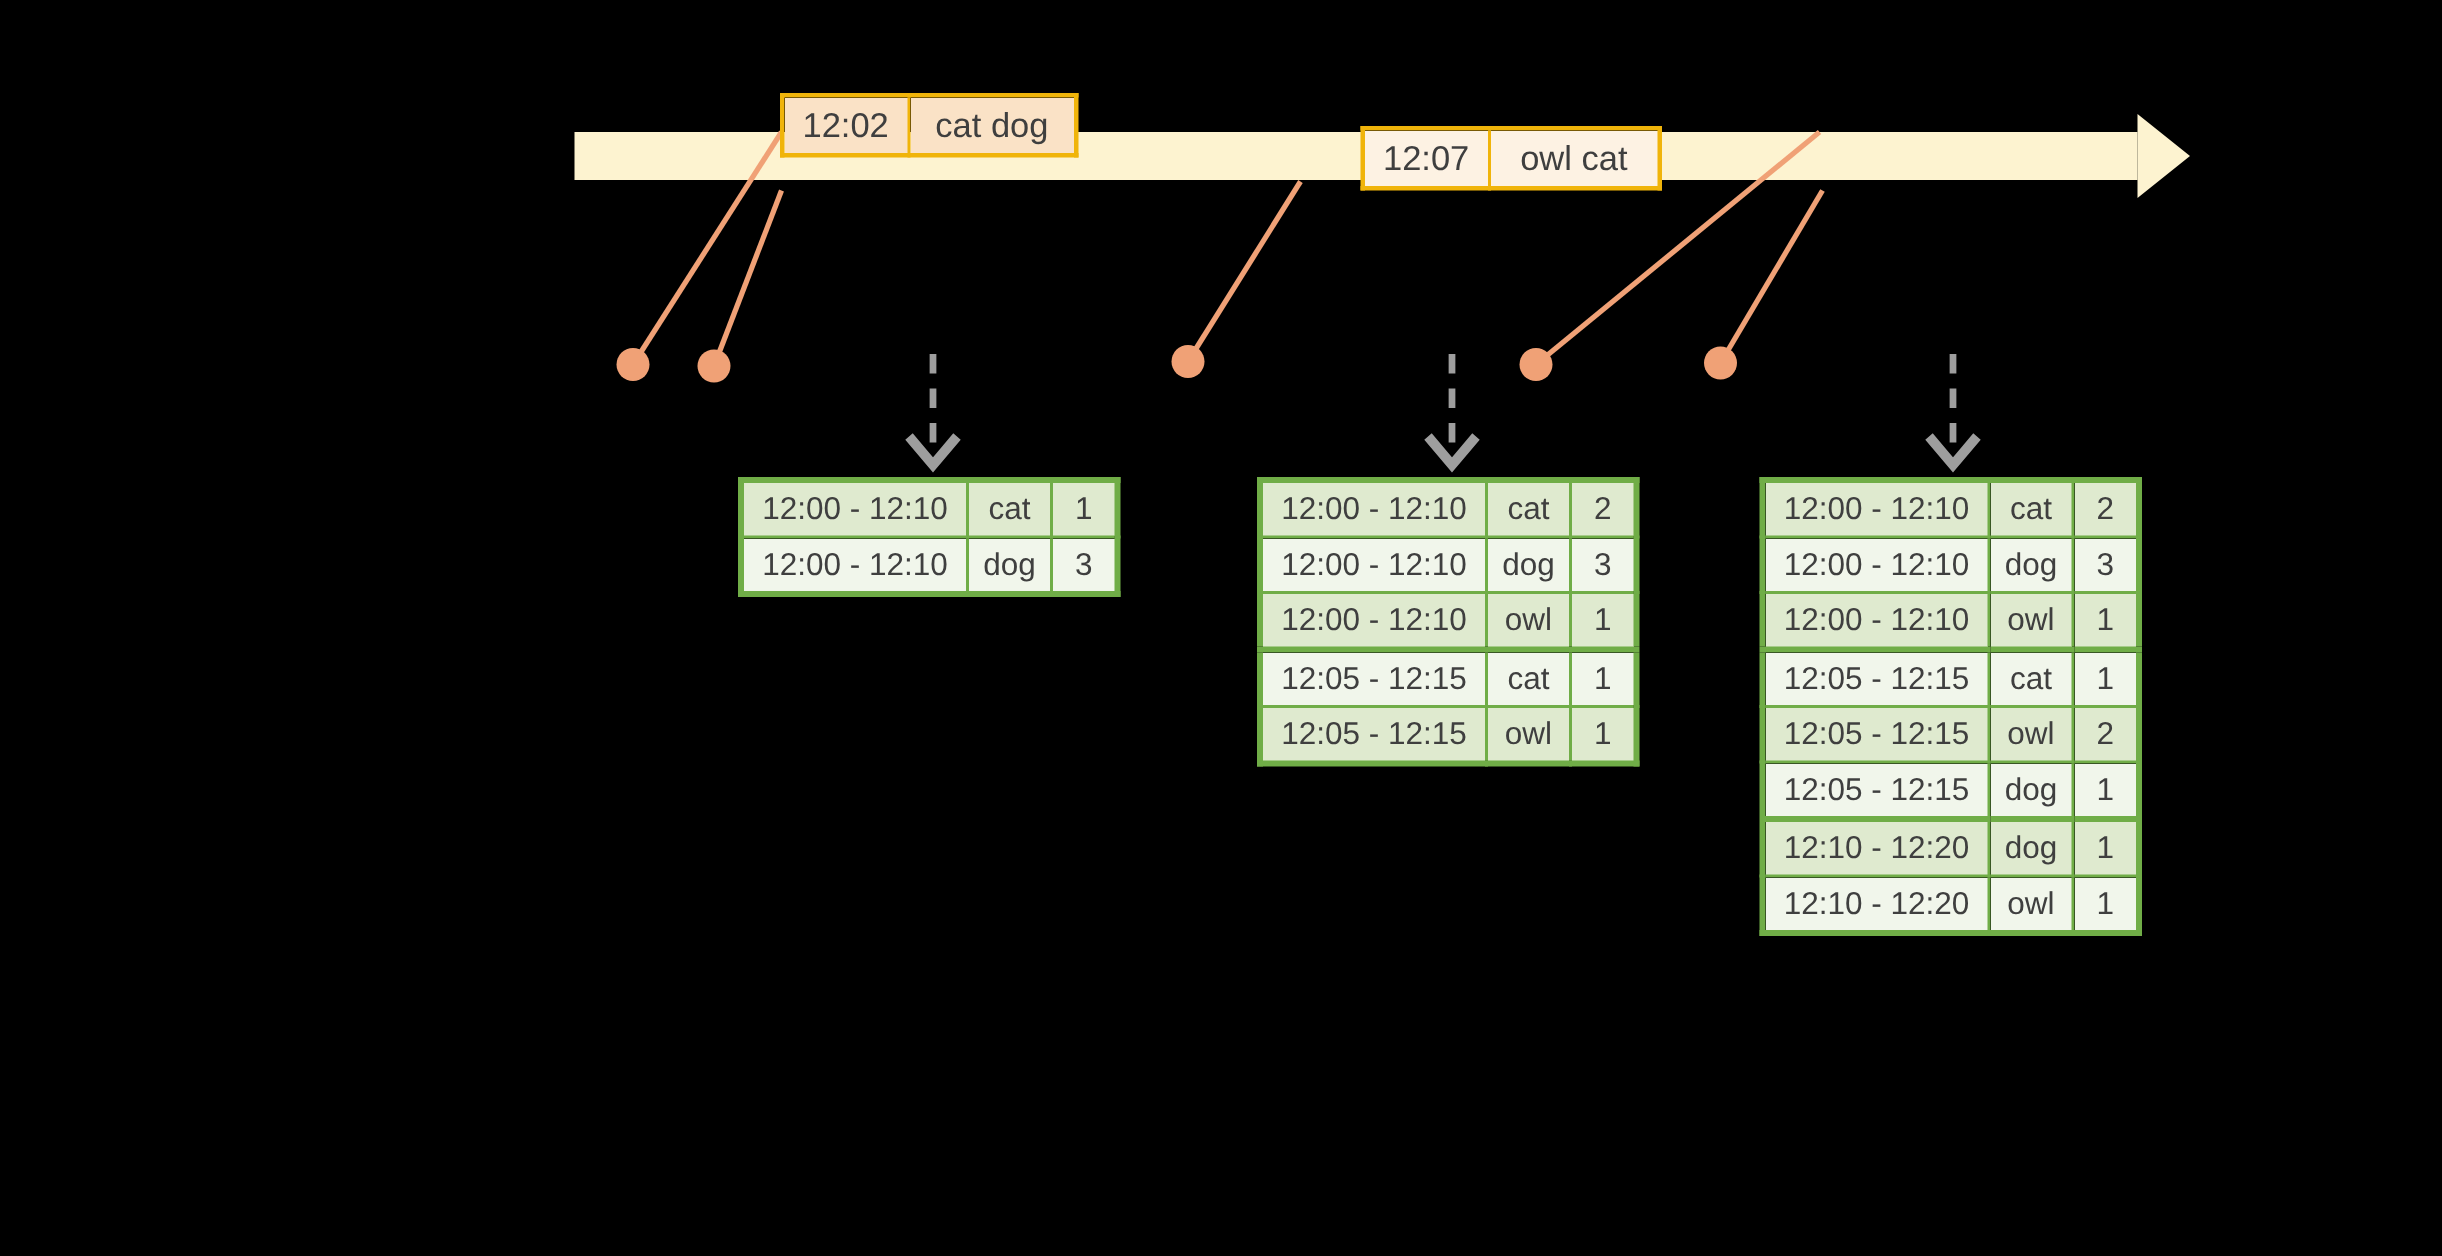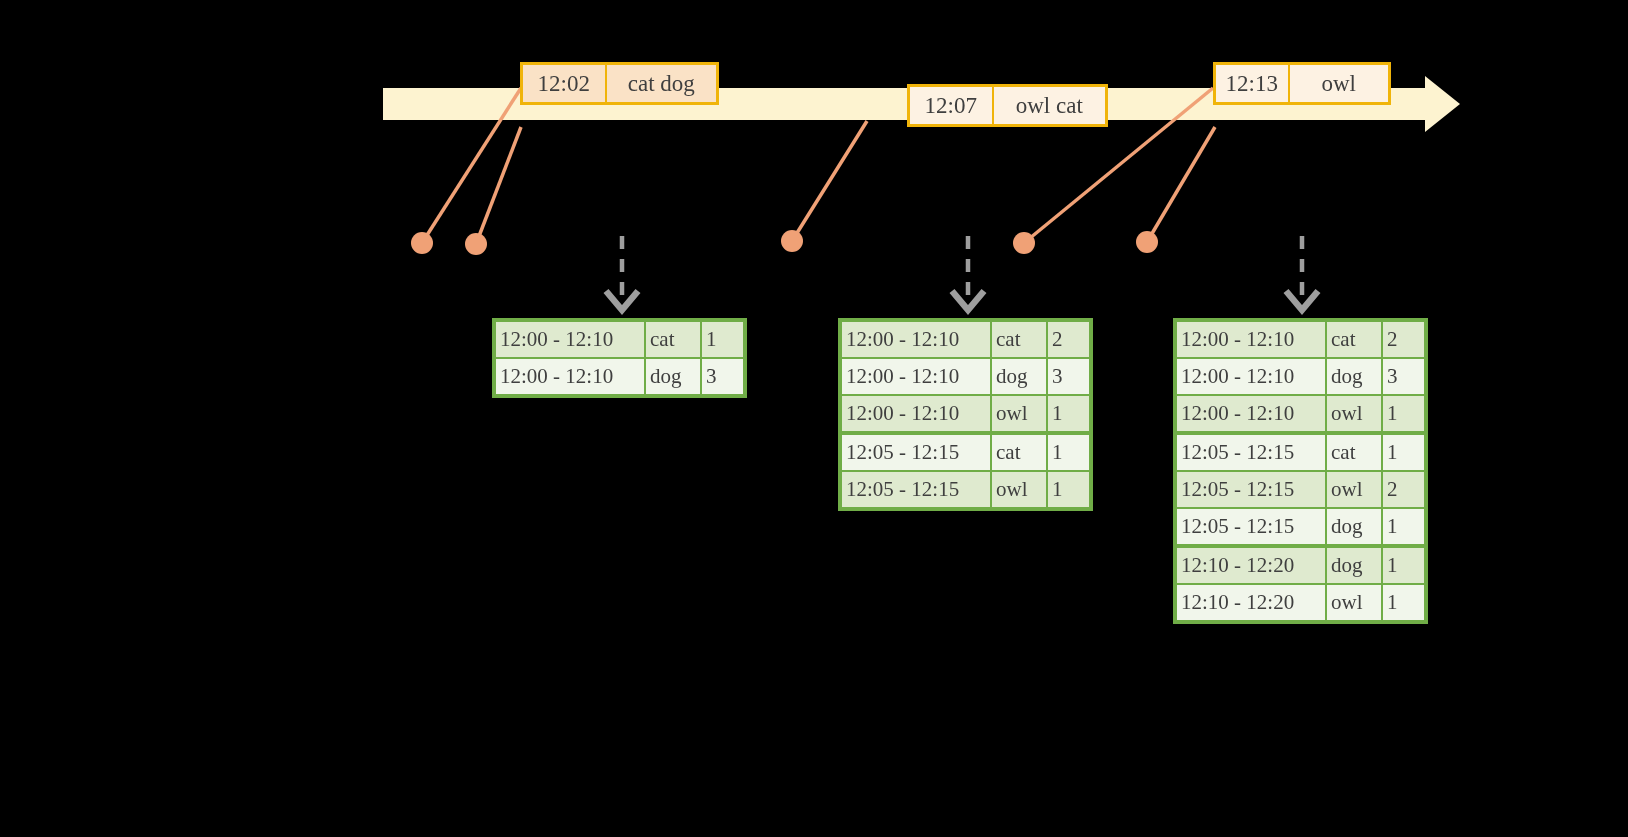--- a/index.html
+++ b/index.html
@@ -1,42 +1,42 @@
 <!DOCTYPE html>
 <html style="--background: #000000; --timeline-fill: #FDF3D0; --event-border: #F0B40A; --event-row-dark: #FAE2C6; --event-row-light: #FDF2E3; --leader: #F0A176; --trigger-arrow: #9E9E9E; --result-border: #70AD47; --result-row-dark: #DFEACF; --result-row-light: #F1F6EB; --text: #3F3F3F;"><head>
 <meta charset="utf-8">
 <title>Diagram</title>
 <style>
   html,body { margin:0; padding:0; background:#000; }
   .canvas {
     position:relative; width:1628px; height:837px;
     background:var(--background,#000);
     overflow:hidden;
-    font-family:Liberation Serif, serif;
+    font-family:Liberation Sans, sans-serif;
     color:var(--text,#3f3f3f);
   }
   .overlay { position:absolute; left:0; top:0; }
 
   table { position:absolute; border-collapse:collapse; table-layout:fixed; }
 
   
   .event-table { border:3px solid var(--event-border); font-size:23px; }
   .event-table td {
     border:2px solid var(--event-border);
     height:37px; padding:0 6px; text-align:center; vertical-align:middle;
     overflow:hidden; white-space:nowrap;
   }
   .event-table tr.shade-dark  td { background:var(--event-row-dark); }
   .event-table tr.shade-light td { background:var(--event-row-light); }
 
   
   .result-table { border:4px solid var(--result-border); font-size:21px; }
   .result-table td {
     border:2px solid var(--result-border);
-    height:35px; padding:0 4px; vertical-align:middle;
+    height:35px; padding:0 4px; text-align:center; vertical-align:middle;
     overflow:hidden; white-space:nowrap;
   }
   .result-table tr.shade-dark  td { background:var(--result-row-dark); }
   .result-table tr.shade-light td { background:var(--result-row-light); }
   .result-table tr.group-start td { border-top:4px solid var(--result-border); }
 </style>
 </head>
 <body>
 
 <div class="canvas">
@@ -97,24 +97,20 @@
         </tr>
       </tbody>
   </table>
 
   <table class="event-table" style="left:1213px; top:62px;">
     <colgroup>
         <col style="width:74px">
         <col style="width:101px">
       </colgroup>
     <tbody>
-        <tr class="shade-light">
-          <td>12:13</td>
-          <td>owl</td>
-        </tr>
       </tbody>
   </table>
 
   <table class="result-table" style="left:492px; top:318px;">
     <colgroup>
         <col style="width:151px">
         <col style="width:56px">
         <col style="width:44px">
       </colgroup>
     <tbody>

